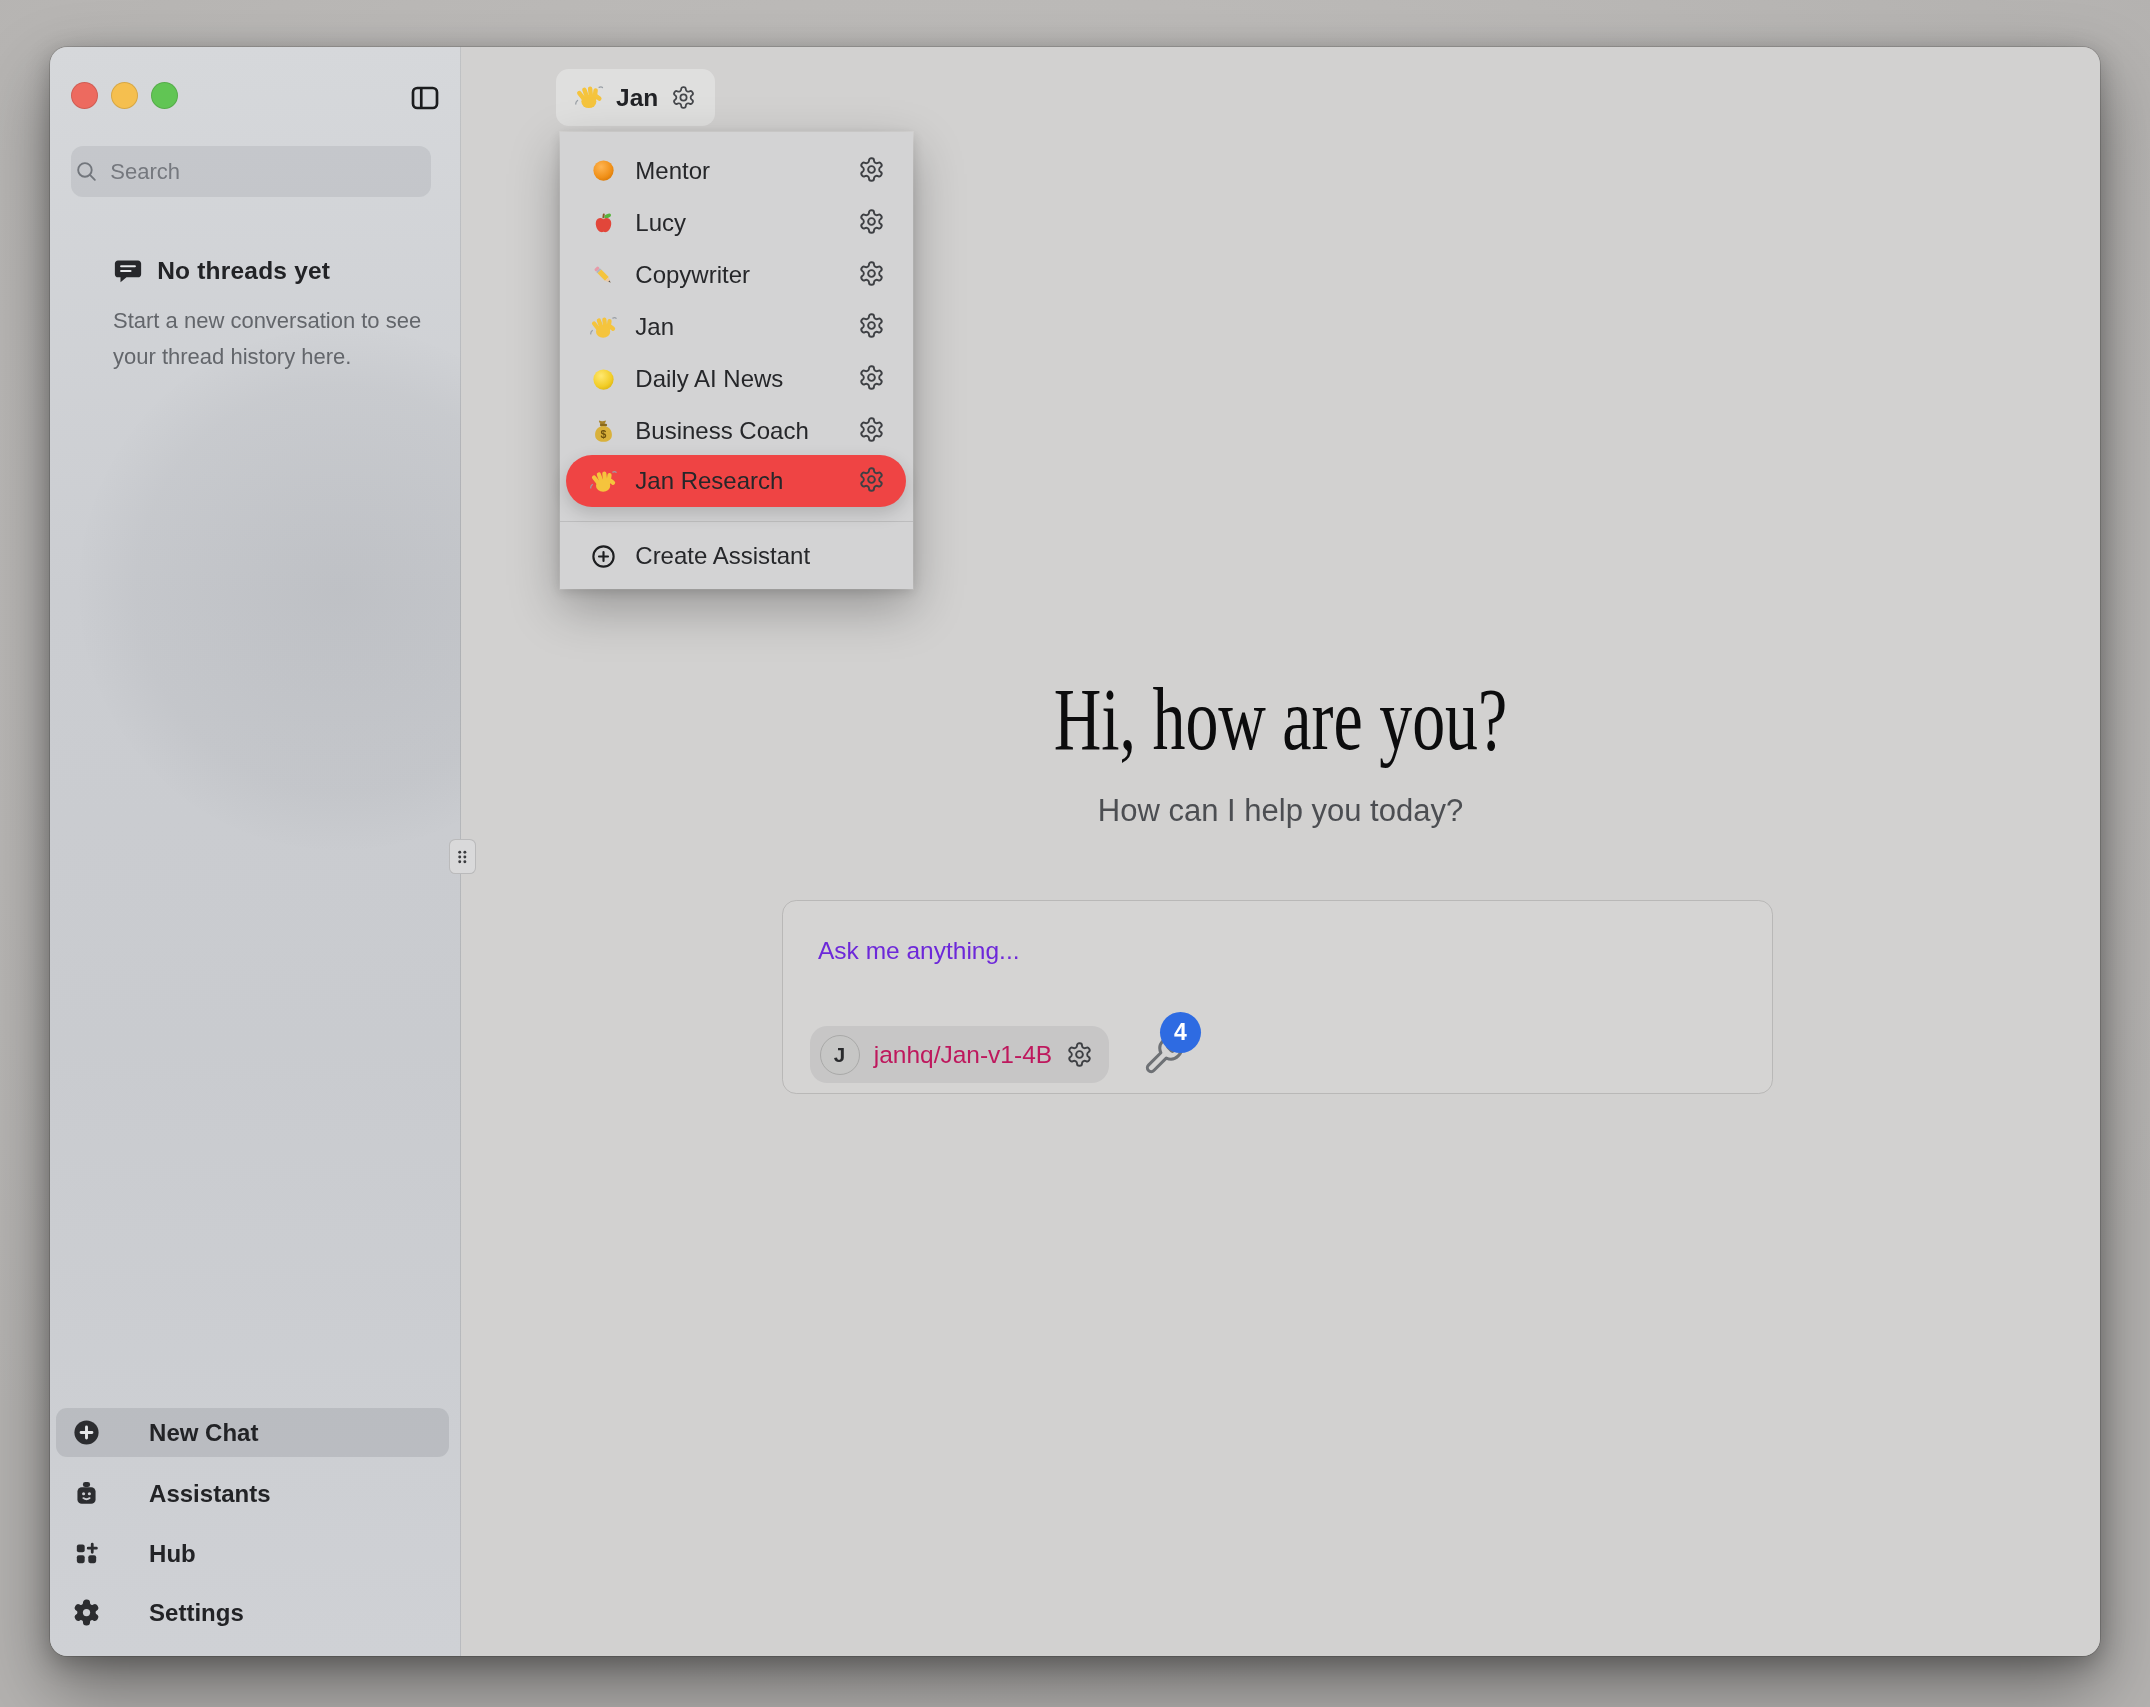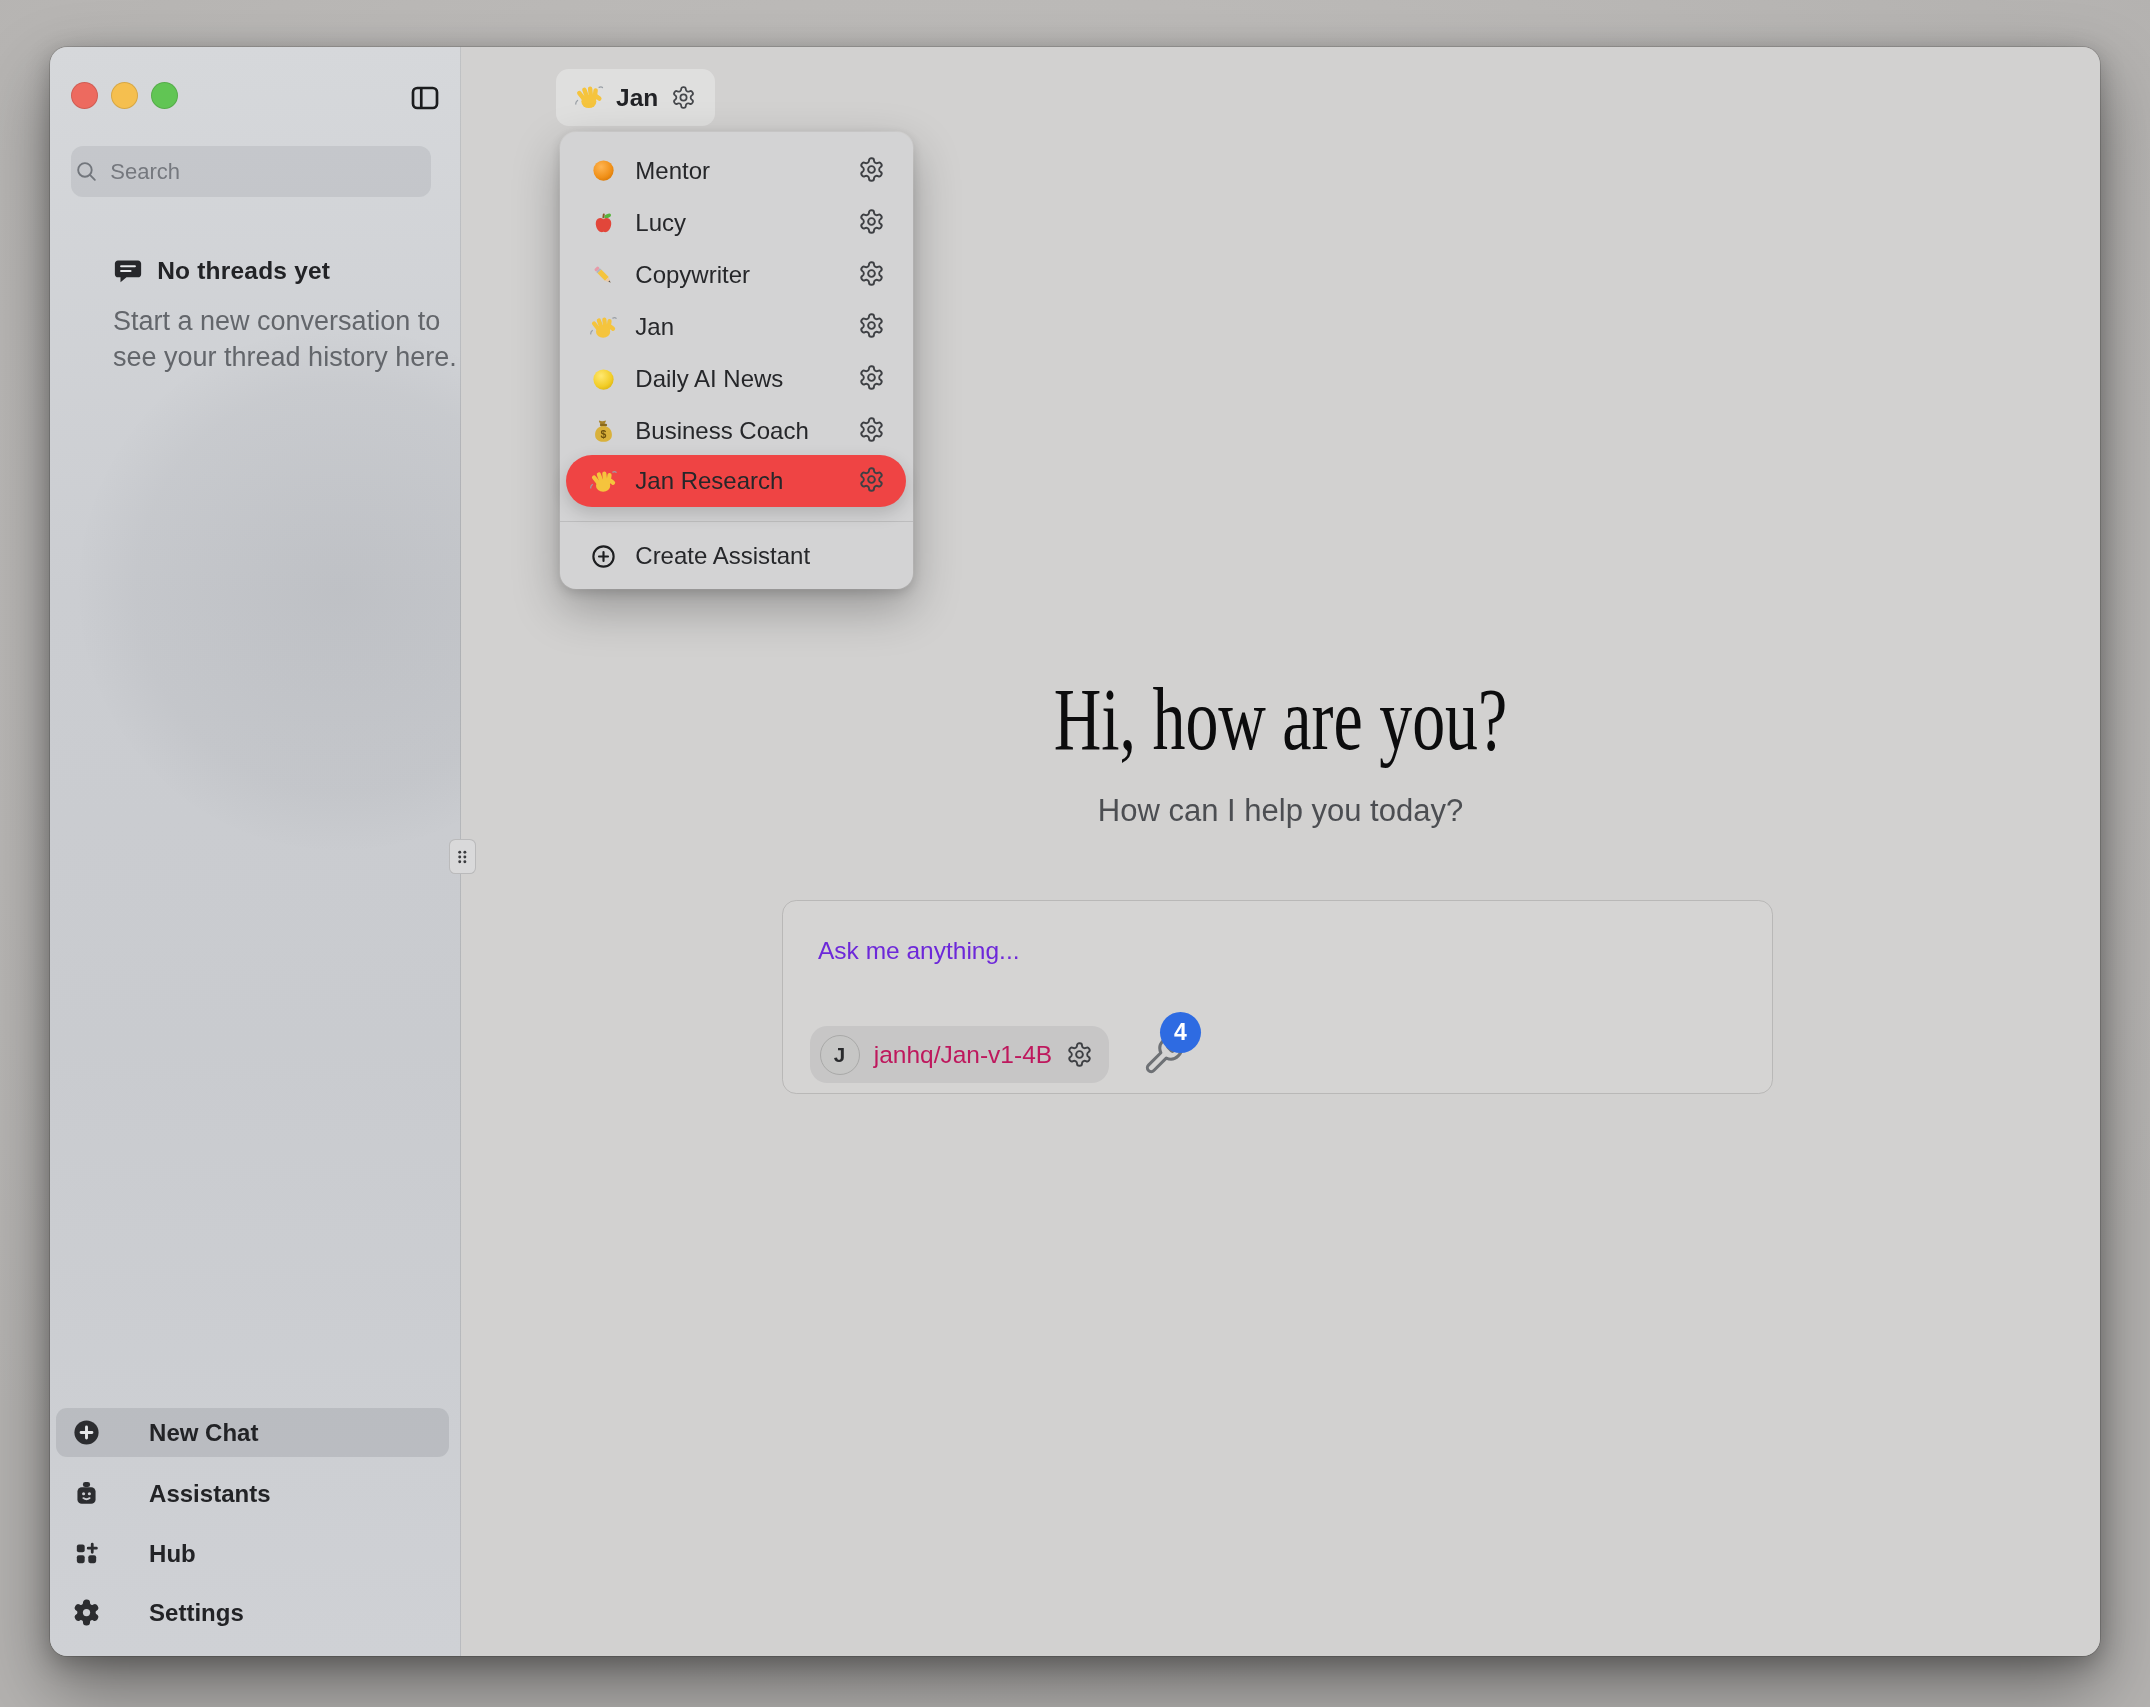--- a/index.html
+++ b/index.html
@@ -38,21 +38,21 @@
     position:absolute; left:21.3px; top:99px; width:360px; height:51px;
     background:rgba(118,122,130,0.16); border-radius:12px;
     display:flex; align-items:center; padding:0 3px; gap:11px; color:#72767c;
   }
   .search-box svg{ width:25px; height:25px; flex:0 0 auto; }
   .search-ph{ font-size:22px; color:#75787e; }
   .empty{ position:absolute; left:19px; top:209px; width:364px;margin-left:44px; }
   .empty-head{ display:flex; align-items:center; gap:14.2px; color:#222326; }
   .empty-head svg{ width:30px; height:30px; color:#27282b; }
   .empty-title{ font-size:24.5px; font-weight:700; letter-spacing:0.2px; }
-  .empty-desc{ margin-top:17.4px; font-size:27px; line-height:36px; color:#63666b; width:356px; }
+  .empty-desc{ margin-top:17.4px; font-size:22px; line-height:36px; color:#63666b; width:356px; }
   .nav-item{
     position:absolute; left:5.5px; width:393px; height:49px; border-radius:11px;
     display:flex; align-items:center; gap:20.6px; padding:0 16px; cursor:pointer;
   }
   .nav-item.active{ background:rgba(90,94,102,0.16); }
   .nav-item svg{ width:29px; height:29px; color:#2c2d30; flex:0 0 auto; }
   .nav-label{ font-size:24px; font-weight:600; color:#222326;margin-left:28px; }
   .ni-newchat{ top:1361px; } .ni-assistants{ top:1422px; } .ni-hub{ top:1482px; } .ni-settings{ top:1541px; }
   
   .grip{
@@ -67,21 +67,21 @@
     position:absolute; left:95px; top:22px; height:57px; border:none; cursor:pointer;
     background:rgba(255,255,255,0.30); border-radius:12.6px;
     display:flex; align-items:center; gap:12.6px; padding:0 19px; font-family:inherit;
   }
   .assistant-pill .em{ width:28.5px; height:28.5px; }
   .assistant-pill .name{ font-size:24.5px; font-weight:700; color:#222326; }
   .assistant-pill .ic{ width:25px; height:25px; color:#46484c; }
   
   .menu{
     position:absolute; left:99px; top:85px; width:353px; height:457px;
-    background:#d3d3d4; border-radius:16px; z-index:10;
+    background:#d3d3d4; border-radius:0; z-index:10;
     box-shadow:0 19px 47px rgba(0,0,0,0.28), 0 3.2px 11px rgba(0,0,0,0.14), 0 0 0 0.8px rgba(255,255,255,0.25);
   }
   .menu-item{
     position:absolute; left:6.3px; width:340px; height:52px; border-radius:26px;
     display:flex; align-items:center; padding:0 19px 0 24px; cursor:pointer;
   }
   .menu-item .em{ width:27px; height:27px; flex:0 0 auto; }
   .mi-label{ font-size:24px; font-weight:500; color:#26272a; margin-left:18px; flex:1 1 auto; text-align:left; }
   .mi-gear{ background:none; border:none; width:32px; height:32px; color:#3e4044; cursor:pointer; flex:0 0 auto; }
   .mi-gear svg{ width:27px; height:27px; }

